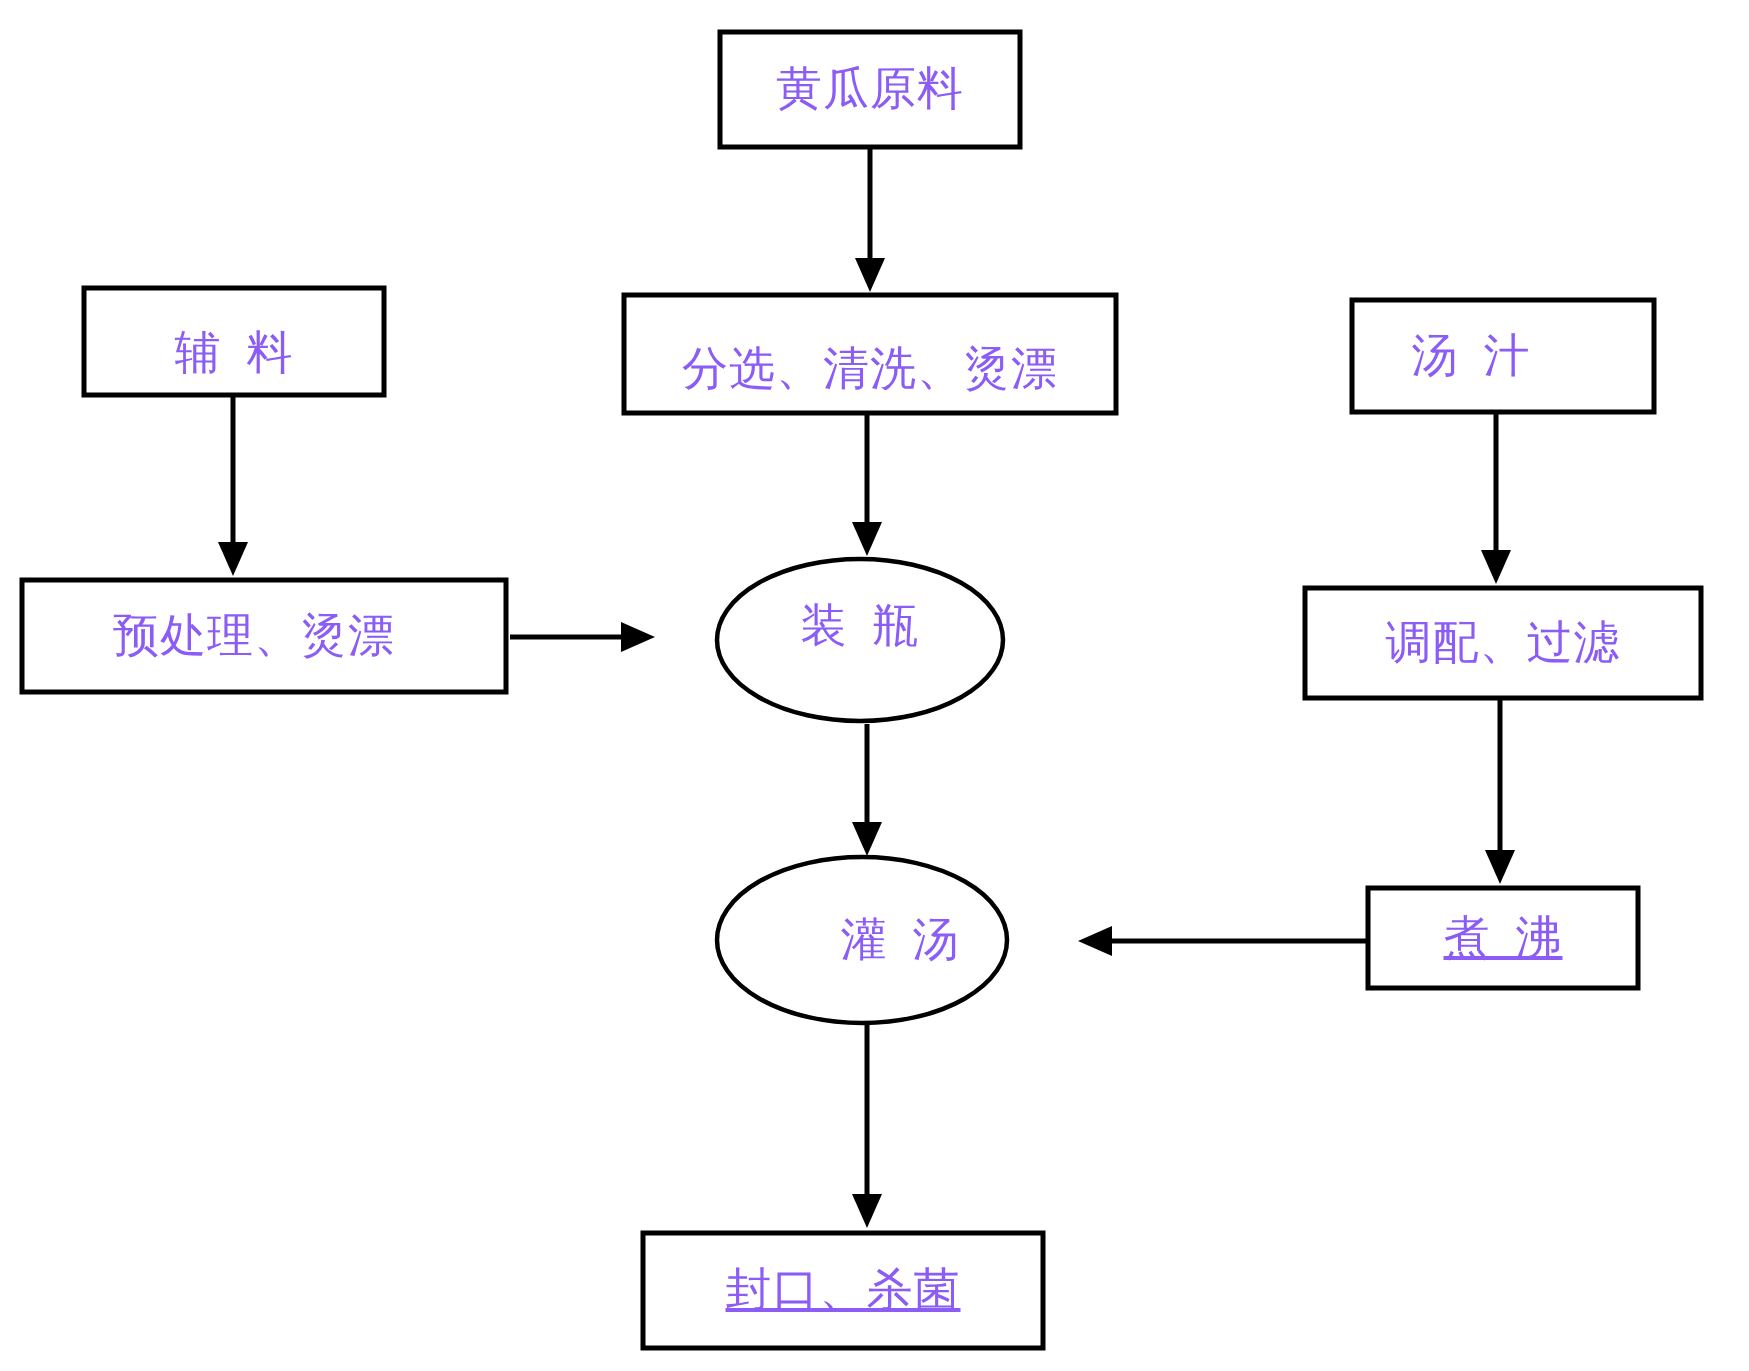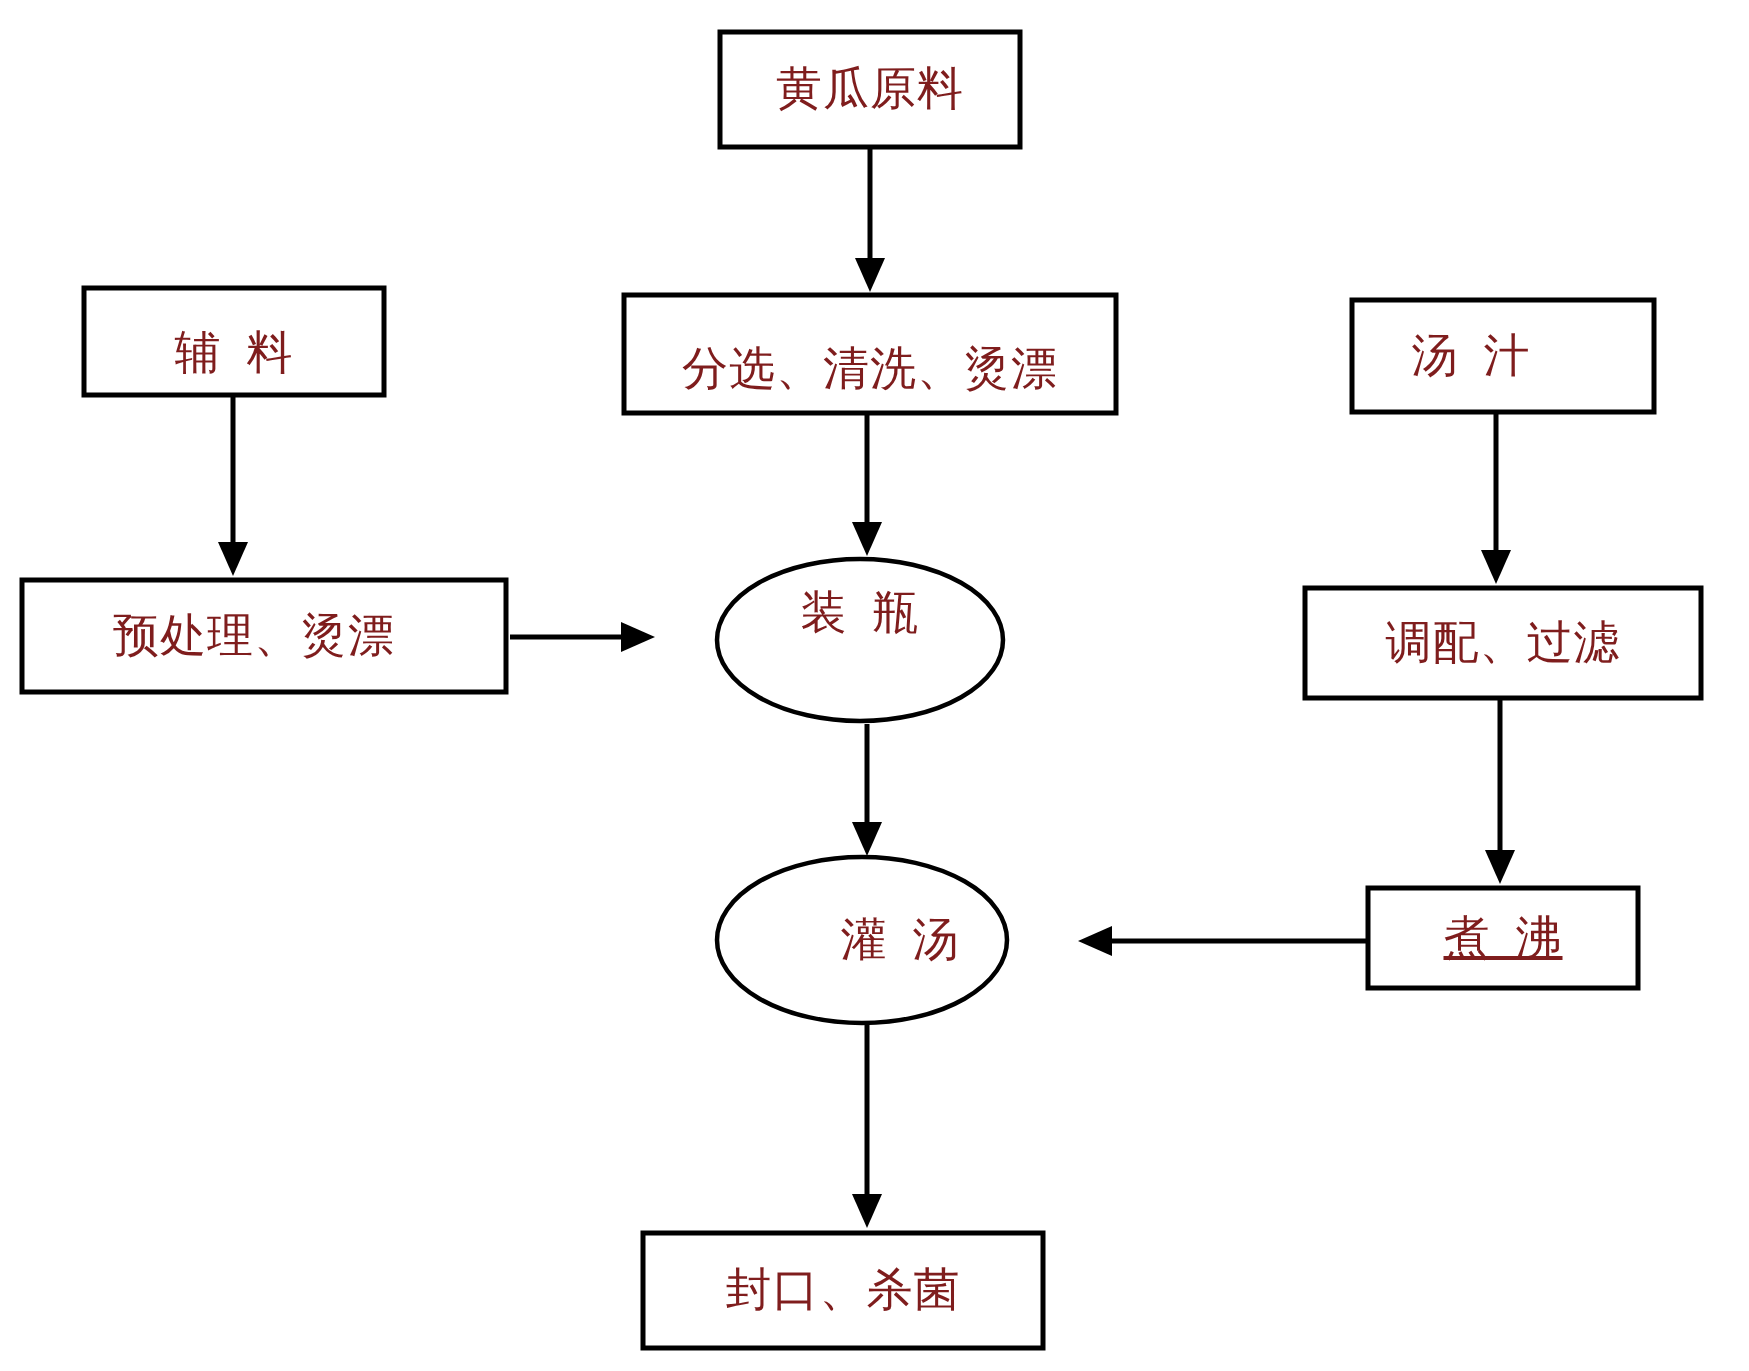--- a/index.html
+++ b/index.html
@@ -23,21 +23,21 @@
     top: 0;
     width: 1749px;
     height: 1371px;
   }
   .node-label {
     position: absolute;
     display: flex;
     align-items: center;
     justify-content: center;
     text-align: center;
-    color: #7f1d1d;
+    color: #8b5cf6;
     font-family: "Liberation Serif", "DejaVu Serif", serif;
     font-size: 46px;
     line-height: 1.1;
     letter-spacing: 1px;
     white-space: pre;
     pointer-events: none;
   }
 </style>
 </head>
 <body>
@@ -92,17 +92,17 @@
       </g>
     </svg>
   <div id="label-layer">
       <div class="node-label" style="left: 720px; top: 32px; width: 300px; height: 115px;">黄瓜原料</div>
       <div class="node-label" style="left: 624px; top: 310px; width: 492px; height: 118px;">分选、清洗、烫漂</div>
       <div class="node-label" style="left: 84px; top: 300px; width: 300px; height: 107px; font-family: Liberation Serif, serif;">辅  料</div>
       <div class="node-label" style="left: 12px; top: 580px; width: 484px; height: 112px;">预处理、烫漂</div>
       <div class="node-label" style="left: 1320px; top: 300px; width: 302px; height: 112px;">汤  汁</div>
       <div class="node-label" style="left: 1305px; top: 588px; width: 396px; height: 110px; font-family: Liberation Serif, serif;">调配、过滤</div>
       <div class="node-label" style="left: 1368px; top: 888px; width: 270px; height: 100px; text-decoration: underline;">煮  沸</div>
-      <div class="node-label" style="left: 717px; top: 532px; width: 286px; height: 162px; font-family: Liberation Serif, serif;">装  瓶</div>
+      <div class="node-label" style="left: 717px; top: 545px; width: 286px; height: 162px; font-family: Liberation Serif, serif;">装  瓶</div>
       <div class="node-label" style="left: 755px; top: 857px; width: 290px; height: 166px;">灌  汤</div>
-      <div class="node-label" style="left: 643px; top: 1233px; width: 400px; height: 115px;">封口、杀菌</div>
+      <div class="node-label" style="left: 643px; top: 1233px; width: 400px; height: 115px; text-decoration: underline;">封口、杀菌</div>
     </div>
 </div>
 
 </body></html>

